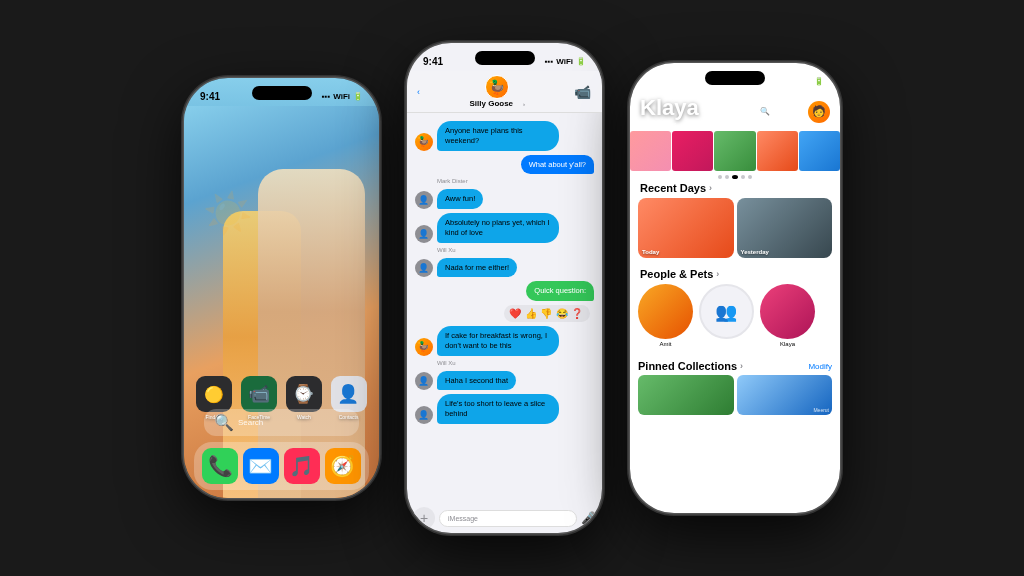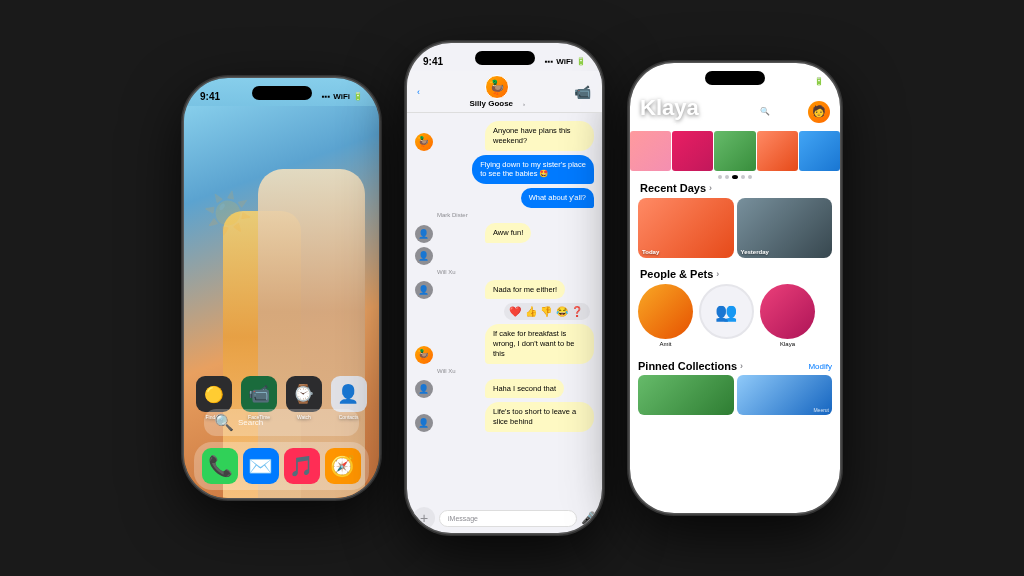--- a/index.html
+++ b/index.html
@@ -343,24 +343,23 @@
 
     .msg-bubble {
       max-width: 68%;
       padding: 5px 8px;
       border-radius: 14px;
       font-size: 7.5px;
       line-height: 1.3;
     }
 
     .msg-bubble.received {
-      background: #fef9c3;
+      background: #0ea5e9;
       color: #000;
       border-bottom-left-radius: 4px;
-      margin-left: 48px;
     }
 
     .msg-bubble.sent {
       background: #007aff;
       color: white;
       border-bottom-right-radius: 4px;
     }
 
     .sender-name {
       font-size: 6px;
@@ -752,46 +751,47 @@
           <div class="msg-video-btn">📹</div>
         </div>
 
         <div class="messages-body">
 
           <div class="msg-bubble-row received">
             <div class="msg-sender-avatar" style="background:linear-gradient(135deg,#ffa500,#ff6b00); font-size:10px;">🦆</div>
             <div class="msg-bubble received">Anyone have plans this weekend?</div>
           </div>
 
-          <div class="msg-bubble-row sent">
-            <div class="msg-bubble sent">Flying down to my sister's place to see the babies 🤩</div>
-          </div>
 
           <div class="msg-bubble-row sent">
             <div class="msg-bubble sent">What about y'all?</div>
           </div>
 
           <div class="sender-name">Mark Dister</div>
 
           <div class="msg-bubble-row received">
             <div class="msg-sender-avatar">👤</div>
             <div class="msg-bubble received">Aww fun!</div>
           </div>
 
           <div class="msg-bubble-row received">
             <div class="msg-sender-avatar">👤</div>
+            <div class="msg-bubble received">Absolutely no plans yet, which I kind of love</div>
           </div>
 
           <div class="sender-name">Will Xu</div>
 
           <div class="msg-bubble-row received">
             <div class="msg-sender-avatar">👤</div>
             <div class="msg-bubble received">Nada for me either!</div>
           </div>
 
+          <div class="msg-bubble-row sent">
+            <div class="msg-bubble sent" style="background:#34c759;">Quick question:</div>
+          </div>
 
           <div style="display:flex; justify-content:flex-end; padding-right:4px;">
             <div class="tapback-row">
               <span class="tapback-emoji">❤️</span>
               <span class="tapback-emoji">👍</span>
               <span class="tapback-emoji">👎</span>
               <span class="tapback-emoji">😂</span>
               <span class="tapback-emoji">❓</span>
             </div>
           </div>

